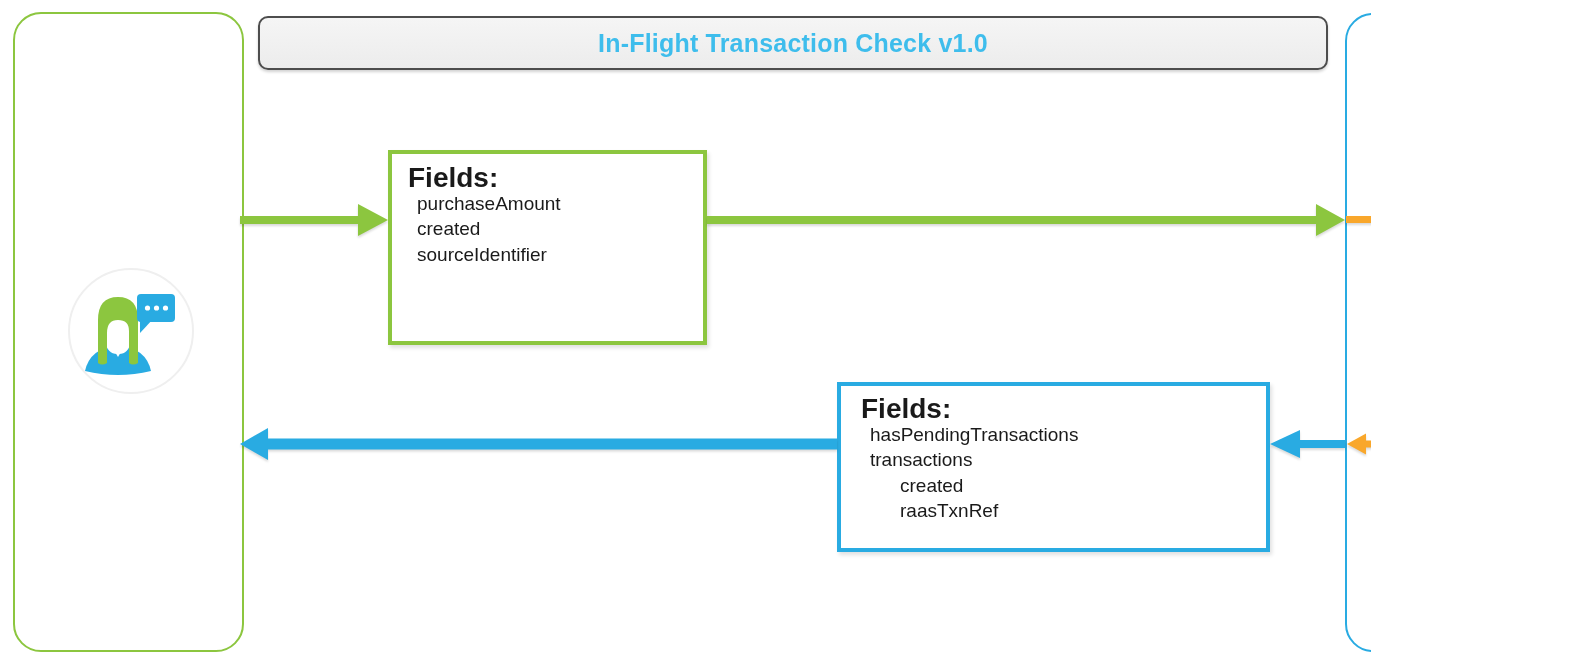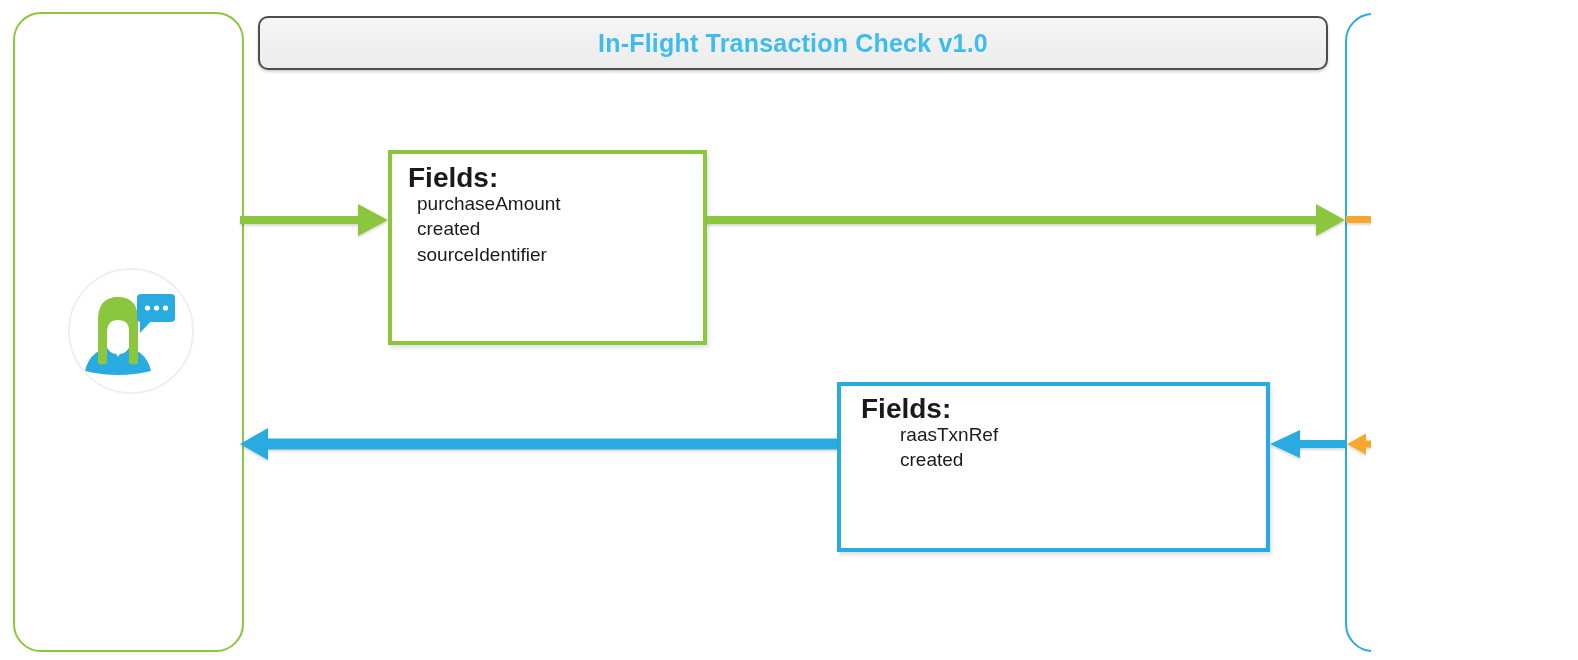--- a/index.html
+++ b/index.html
@@ -74,22 +74,24 @@
 
   <div class="fields-box" id="request-box">
     <div class="fields-label"><span class="b">Fields</span><span class="b">:</span></div>
     <div class="field-item">purchaseAmount</div>
     <div class="field-item">created</div>
     <div class="field-item">sourceIdentifier</div>
   </div>
 
   <div class="fields-box" id="response-box">
     <div class="fields-label b">Fields:</div>
+    <div class="field-item">hasPendingTransactions</div>
+    <div class="field-item">transactions</div>
+    <div class="field-item indent-2">created</div>
     <div class="field-item indent-2">raasTxnRef</div>
-    <div class="field-item indent-2">created</div>
   </div>
 
   <svg id="diagram-svg" width="1578" height="660" viewBox="0 0 1578 660">
 
     <g class="arrow-shadow">
       <path class="orange-stroke" d="M 1346 219.5 H 1382.5 V 444 H 1366" fill="none" stroke-width="7"></path>
       <polygon class="orange-fill" points="1366,433.5 1366,454.5 1347,444"></polygon>
     </g>
 
     <g class="arrow-shadow">

